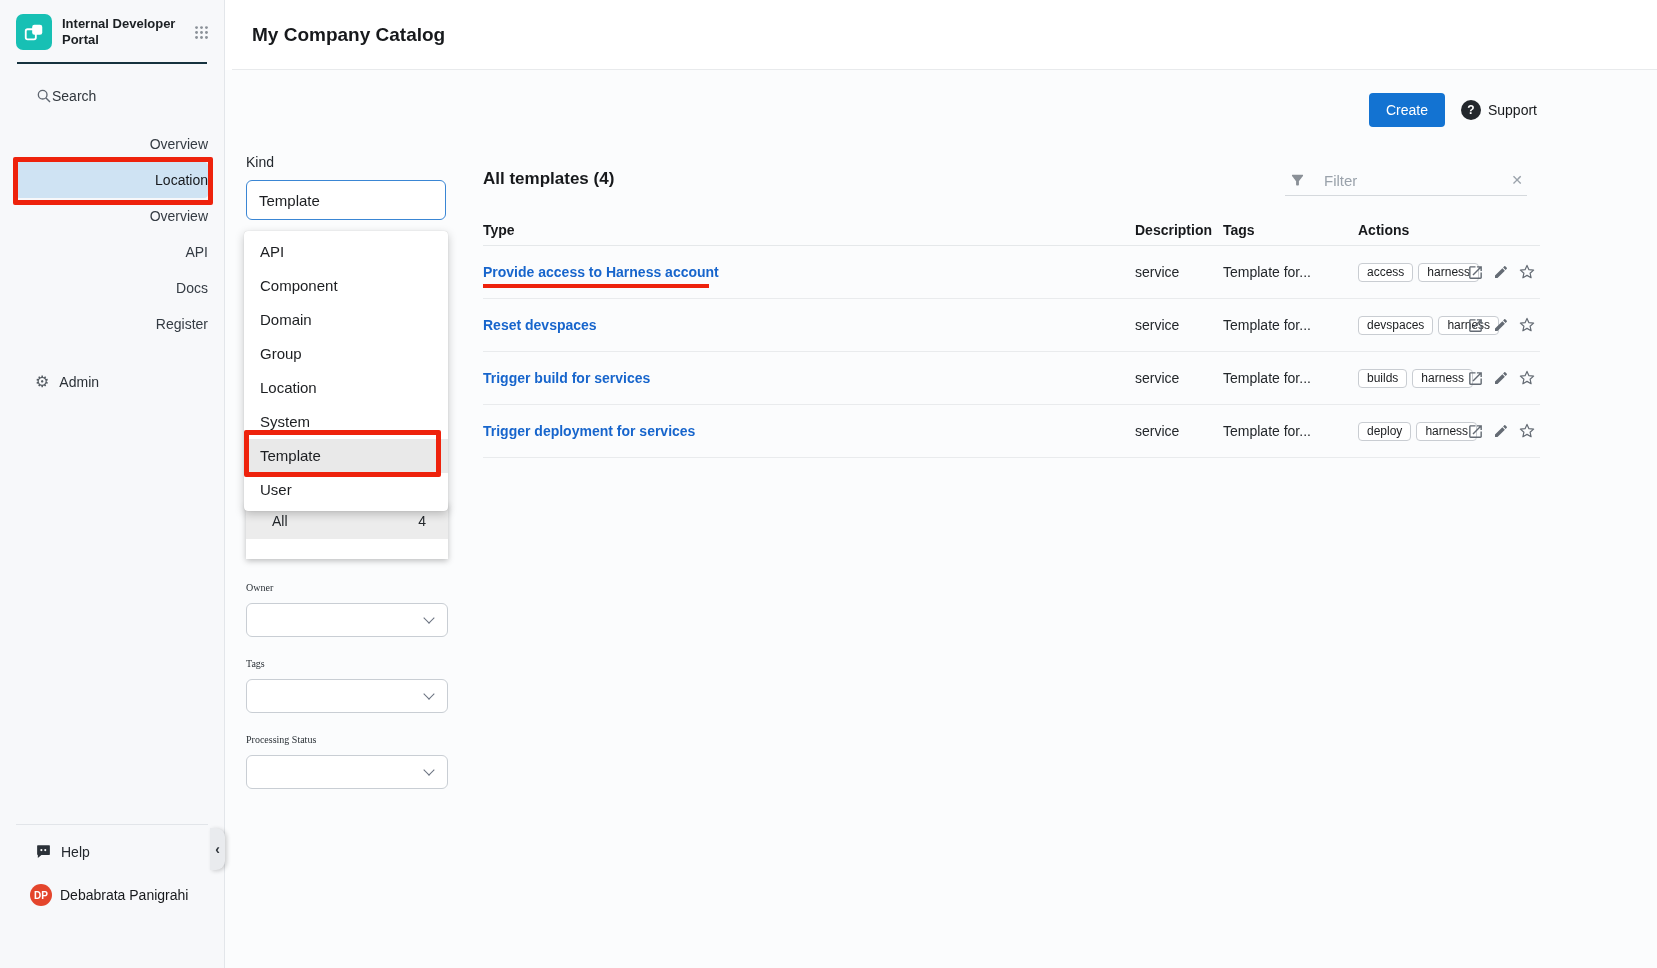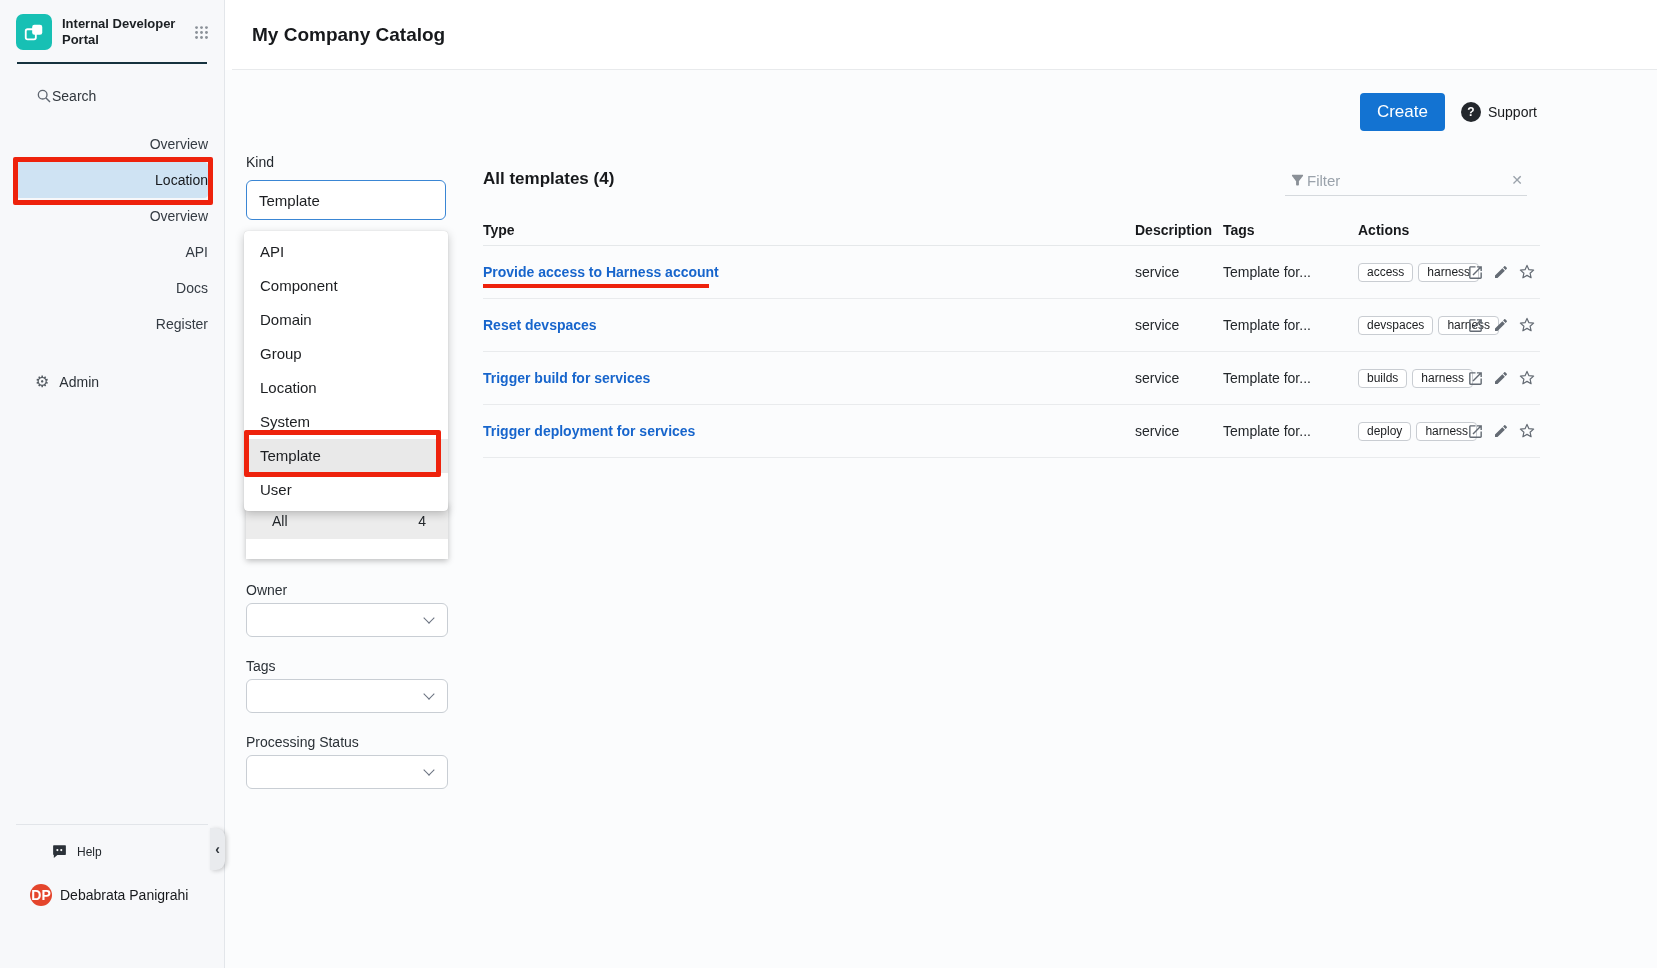--- a/index.html
+++ b/index.html
@@ -21,52 +21,52 @@
   .grid-icon{flex:none;cursor:pointer;display:flex;}
   .brand-divider{margin:0 17px;border-bottom:2px solid #16323e;}
   .sidebar-search{display:flex;align-items:center;gap:0;margin:16px 16px 10px;padding:8px 0 8px 20px;font-size:14px;color:#30363c;cursor:pointer;}
   .nav{margin-top:14px;}
   .nav-item{height:36px;line-height:36px;margin:0 16px;padding-left:46px;font-size:14px;color:#343b43;border-radius:4px;cursor:pointer;box-sizing:border-box;text-align:right;}
   .nav-item.selected{background:var(--selected-nav-bg);color:#17191c;}
   .admin-row{display:flex;align-items:center;gap:10px;margin:24px 16px 0;padding:8px 0 8px 19px;font-size:14px;color:#2b3137;cursor:pointer;}
   .gear-glyph{font-size:16px;color:#555c63;line-height:1;}
   .sidebar-bottom{position:absolute;left:0;right:0;bottom:0;padding-bottom:58px;}
   .bottom-divider{margin:0 16px 10px;border-top:1px solid #e2e5e9;}
-  .help-row{display:flex;align-items:center;gap:9px;padding:8px 16px 8px 35px;font-size:12px;color:#23282d;cursor:pointer;margin-left:16px;}
+  .help-row{display:flex;align-items:center;gap:9px;padding:8px 16px 8px 35px;font-size:14px;color:#23282d;cursor:pointer;}
   .user-row{display:flex;align-items:center;gap:8px;padding:16px 16px 4px 30px;font-size:14px;color:#17191c;}
-  .avatar{width:22px;height:22px;border-radius:50%;background:var(--avatar-bg);color:#fff;font-size:14px;font-weight:bold;display:flex;align-items:center;justify-content:center;flex:none;}
+  .avatar{width:22px;height:22px;border-radius:50%;background:var(--avatar-bg);color:#fff;font-size:10px;font-weight:bold;display:flex;align-items:center;justify-content:center;flex:none;}
   .collapse-tab{position:absolute;left:210px;top:828px;width:15px;height:42px;background:#e9ebee;border-radius:0 9px 9px 0;box-shadow:2px 1px 4px rgba(0,0,0,.18);display:flex;align-items:center;justify-content:center;font-size:14px;font-weight:bold;color:#30363c;z-index:30;cursor:pointer;}
 
   
   .main-header{position:absolute;left:232px;right:0;top:0;height:70px;background:#fff;border-bottom:1px solid #e8eaec;display:flex;align-items:center;padding-left:20px;box-sizing:border-box;}
   .page-title{font-size:19px;font-weight:bold;color:#17191c;}
 
   
   .content{position:absolute;left:225px;right:0;top:70px;bottom:0;background:#fbfcfd;}
   .top-actions{position:absolute;top:23px;right:120px;display:flex;align-items:center;gap:16px;}
-  .create-btn{background:var(--accent);color:#fff;font-size:17px;border:none;border-radius:4px;padding:9px 17px;cursor:pointer;font-family:inherit;}
+  .create-btn{background:var(--accent);color:#fff;font-size:14px;border:none;border-radius:4px;padding:9px 17px;cursor:pointer;font-family:inherit;}
   .support{display:flex;align-items:center;gap:7px;font-size:14px;color:#17191c;cursor:pointer;}
   .support-q{width:20px;height:20px;border-radius:50%;background:#23272c;color:#fff;font-size:12px;font-weight:bold;display:flex;align-items:center;justify-content:center;}
 
   
   .kind-label{position:absolute;left:21px;top:84px;font-size:14px;color:#24292f;}
   .kind-select{position:absolute;left:21px;top:110px;width:200px;height:40px;background:#fff;border:1.5px solid #3a86d4;border-radius:6px;display:flex;align-items:center;padding-left:12px;font-size:15px;color:#1c1e21;box-sizing:border-box;cursor:pointer;}
   .dropdown-menu{position:absolute;left:19px;top:161px;width:204px;background:#fff;border-radius:4px;box-shadow:0 3px 10px rgba(0,0,0,.22),0 0 1px rgba(0,0,0,.2);padding:4px 0;z-index:20;}
   .dd-item{height:34px;line-height:34px;padding-left:16px;font-size:15px;color:#1c1e21;cursor:pointer;}
   .dd-item.highlighted{background:#e9e9e9;}
   .all-card{position:absolute;left:21px;top:433px;width:202px;height:56px;background:#fff;box-shadow:0 2px 6px rgba(0,0,0,.25);z-index:4;}
   .all-row{height:36px;background:#ececec;display:flex;align-items:center;justify-content:space-between;padding:0 22px 0 26px;font-size:14px;color:#23272b;cursor:pointer;}
-  .filter-label{position:absolute;left:21px;font-size:14px;color:#2b3137;}
+  .filter-label{position:absolute;left:21px;font-size:10px;color:#2b3137;font-family:Liberation Serif, serif;}
   .filter-select{position:absolute;left:21px;width:202px;height:34px;background:#fff;border:1px solid #c9ced4;border-radius:6px;display:flex;align-items:center;justify-content:flex-end;padding-right:14px;box-sizing:border-box;cursor:pointer;}
   .chev{width:7px;height:7px;border-right:1.8px solid #6a7280;border-bottom:1.8px solid #6a7280;transform:rotate(45deg);margin-top:-4px;}
 
   
   .catalog-panel{position:absolute;left:258px;top:95px;right:117px;height:430px;}
   .panel-title{position:absolute;left:0;top:4px;font-size:17px;font-weight:bold;color:#17191c;}
-  .filter-input{position:absolute;top:0;right:13px;width:242px;height:31px;border-bottom:1px solid #d5d9dd;display:flex;align-items:center;gap:1px;padding:0 4px;box-sizing:border-box;cursor:text;}
+  .filter-input{position:absolute;top:0;right:13px;width:242px;height:31px;border-bottom:1px solid #d5d9dd;display:flex;align-items:center;gap:18px;padding:0 4px;box-sizing:border-box;cursor:text;}
   .filter-placeholder{flex:1;color:#9aa2ab;font-size:15px;}
   .filter-clear{color:#9aa2ab;font-size:14px;cursor:pointer;}
   .tbl-header,.tbl-row{display:grid;grid-template-columns:652px 88px 135px 109px 73px;align-items:center;box-sizing:border-box;}
   .tbl-header{position:absolute;left:0;right:0;top:50px;height:31px;border-bottom:1px solid #e5e8ea;font-size:14px;font-weight:bold;color:#17191c;}
   .tbl-body{position:absolute;left:0;right:0;top:81px;}
   .tbl-row{height:53px;border-bottom:1px solid #e9ebed;}
   .hdr-actions{padding-right:12px;}
   .cell-name a{color:var(--link-blue);font-weight:600;font-size:14px;text-decoration:none;cursor:pointer;}
   .cell-type,.cell-desc{font-size:14px;color:#23272b;}
   .cell-tags{display:flex;flex-direction:row;align-items:flex-start;gap:5px;}

